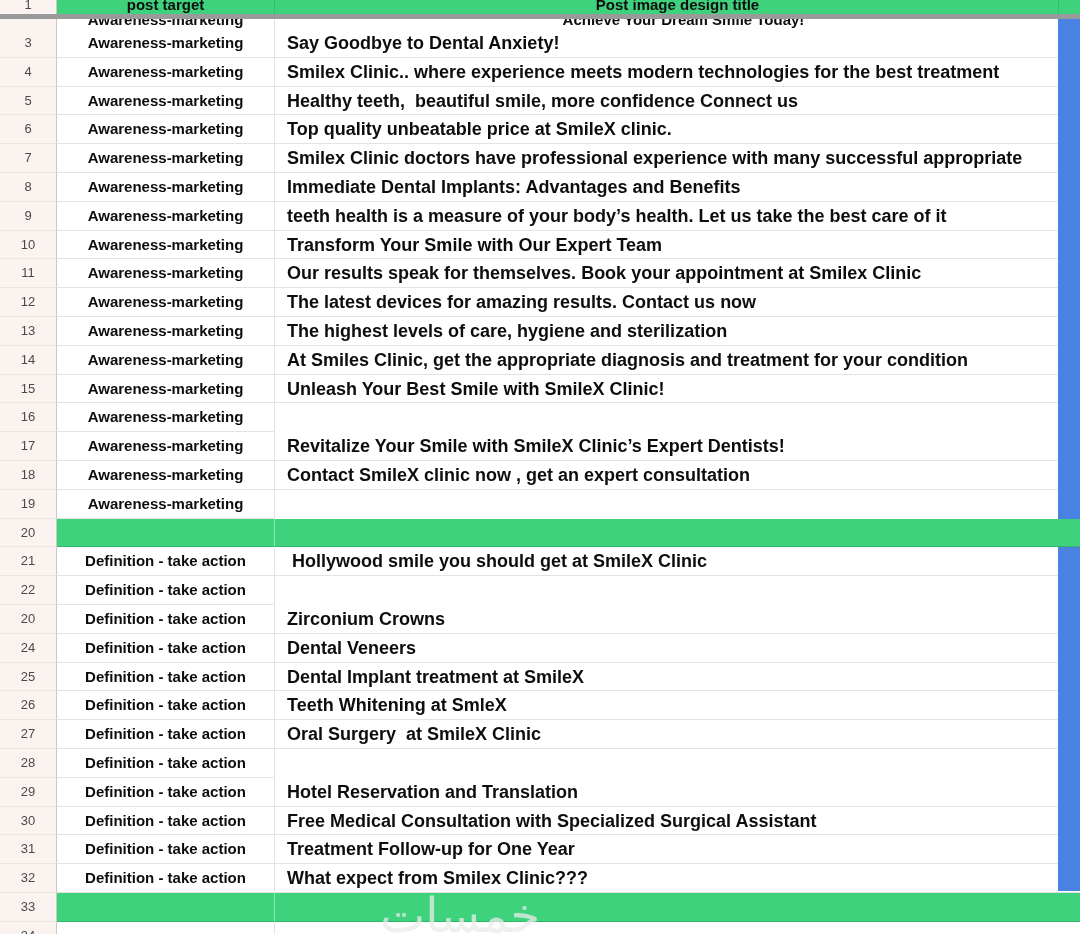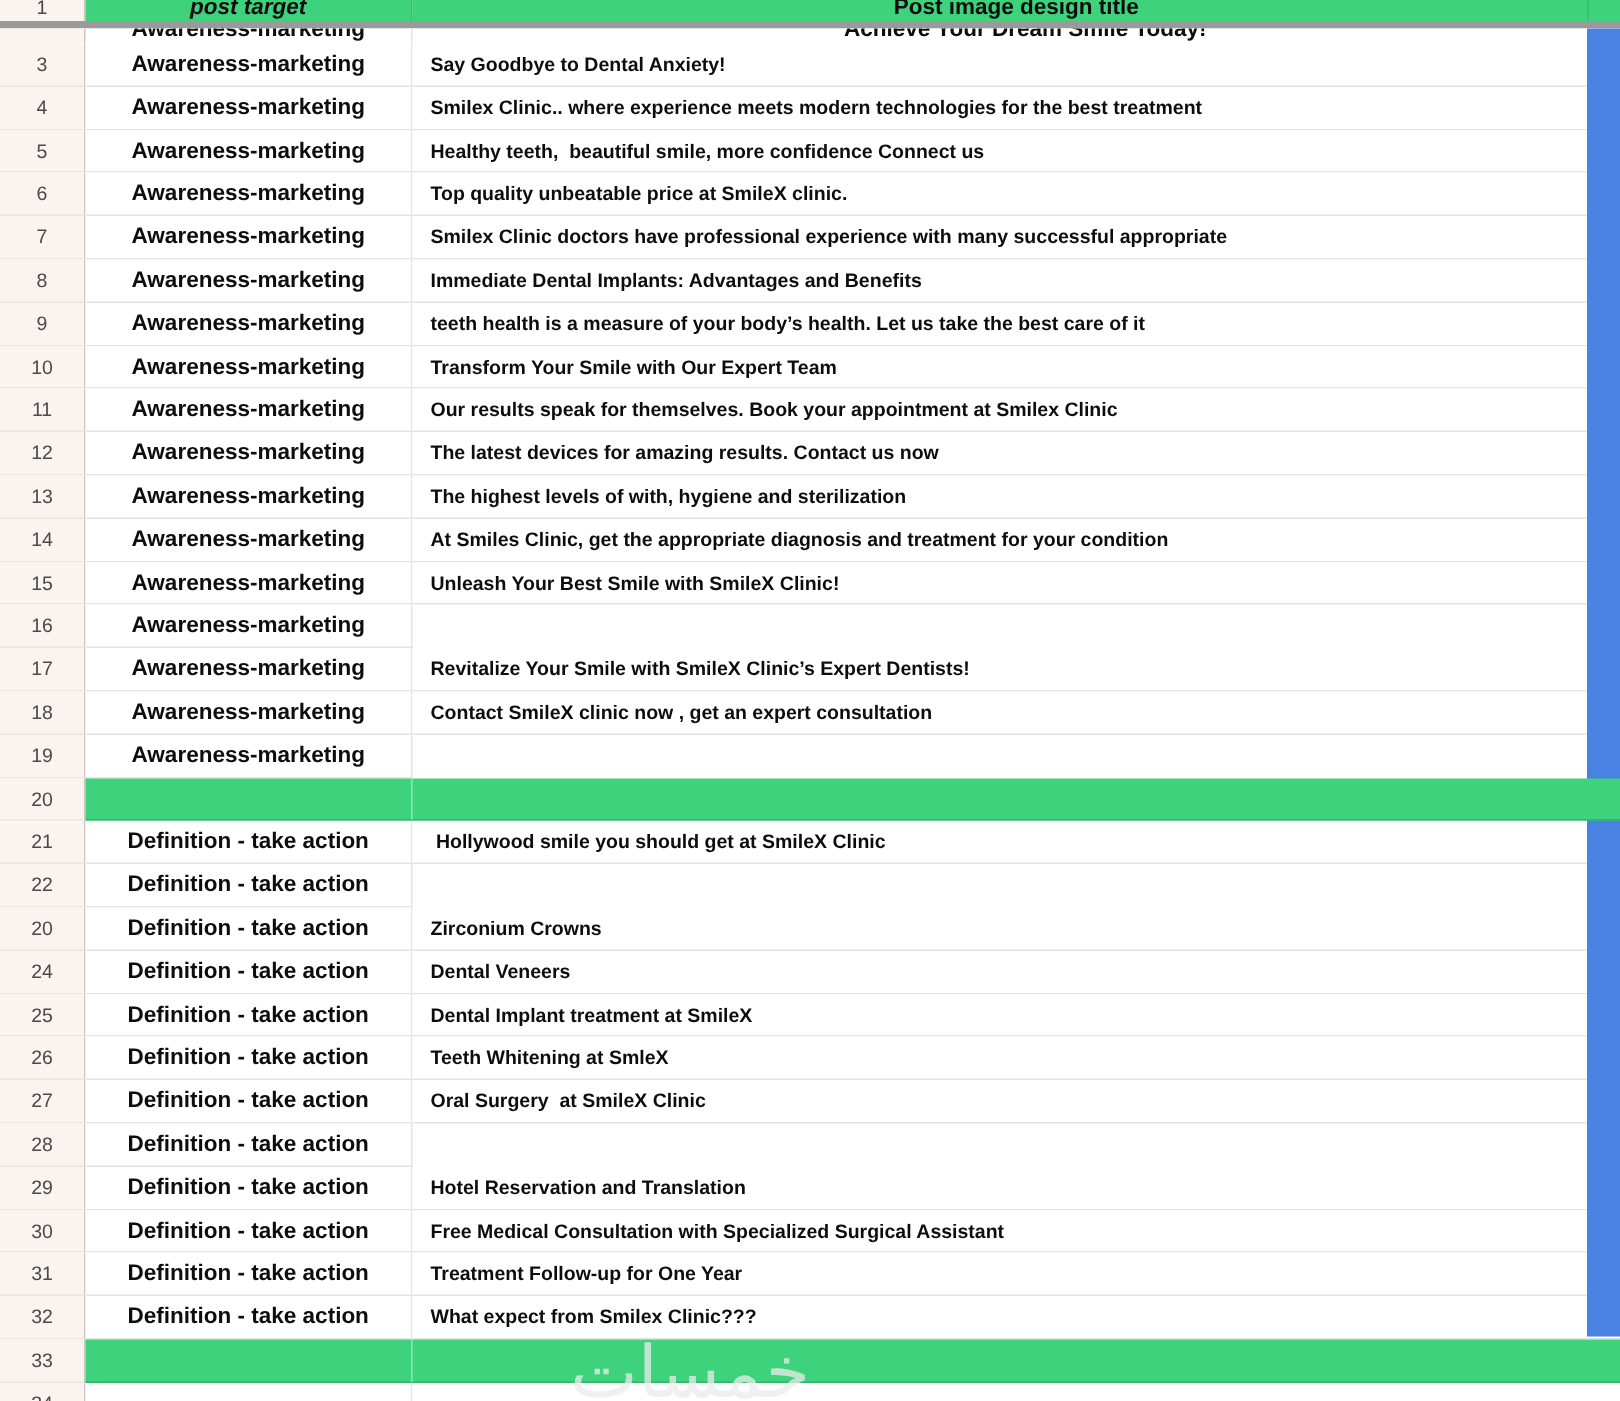--- a/index.html
+++ b/index.html
@@ -4,21 +4,21 @@
 <style>
   html,body{margin:0;padding:0;background:#fff;}
   #sheet{
     position:relative;width:1080px;height:934px;overflow:hidden;
     background:#fff;font-family:"Liberation Sans",sans-serif;
   }
   
   #header-row{position:absolute;left:0;top:0;width:1080px;height:14px;display:flex;overflow:hidden;}
   #header-row .numcell{width:57px;flex:0 0 57px;background:#fbf3f0;border-right:1px solid #cfc6c2;box-sizing:border-box;text-align:center;}
   #header-row .hcell{background:#3ed27c;box-sizing:border-box;}
-  #header-row .ha{width:218px;flex:0 0 218px;border-right:1px solid #2fbf6e;text-align:center;font-style:italic;}
+  #header-row .ha{width:218px;flex:0 0 218px;border-right:1px solid #2fbf6e;text-align:center;}
   #header-row .hb{flex:1;text-align:center;position:relative;}
   #header-row .hb .colline{position:absolute;left:783px;top:0;bottom:0;width:1px;background:#2fbf6e;}
   .clip-line{display:block;line-height:28px;font-size:15px;font-weight:bold;color:#0d0d0d;margin-top:-9px;white-space:pre;}
   .clip-num{display:block;line-height:28px;font-size:13px;color:#4a4a4a;margin-top:-9px;}
   
   #freeze-divider{position:absolute;left:0;top:14px;width:1080px;height:5px;background:#9a9a9a;}
   
   #partial-row{position:absolute;left:0;top:19px;width:1080px;height:10px;display:flex;overflow:hidden;background:#fff;}
   #partial-row .numcell{width:57px;flex:0 0 57px;background:#fbf3f0;border-right:1px solid #cfc6c2;box-sizing:border-box;}
   #partial-row .pa{width:218px;flex:0 0 218px;text-align:center;border-right:1px solid #e3e3e3;box-sizing:border-box;}
@@ -26,21 +26,21 @@
   #partial-row .clip-line{margin-top:-13px;}
   
   #rows{position:absolute;left:0;top:29px;width:1080px;}
   .row{display:flex;height:28.8px;box-sizing:border-box;}
   .row .numcell{width:57px;flex:0 0 57px;background:#fbf3f0;border-right:1px solid #cfc6c2;border-bottom:1px solid #ece4e1;
     box-sizing:border-box;text-align:center;font-size:13px;color:#4a4a4a;line-height:28px;}
   .row .ca{width:218px;flex:0 0 218px;background:#fff;border-right:1px solid #e3e3e3;border-bottom:1px solid #e3e3e3;
     box-sizing:border-box;text-align:center;font-size:15px;font-weight:bold;color:#0d0d0d;line-height:28px;
     white-space:pre;overflow:hidden;}
   .row .cb{flex:1;background:#fff;border-bottom:1px solid #e3e3e3;box-sizing:border-box;text-align:left;
-    padding-left:12px;font-size:13px;font-weight:bold;color:#0d0d0d;line-height:28px;white-space:pre;overflow:hidden;}
+    padding-left:12px;font-size:18px;font-weight:bold;color:#0d0d0d;line-height:28px;white-space:pre;overflow:hidden;}
   .row.separator{position:relative;z-index:3;}
   .row.separator .ca{background:#3ed27c;border-right:1px solid #8ae6b2;border-bottom:1px solid #31b568;}
   .row.separator .cb{background:#3ed27c;border-bottom:1px solid #31b568;}
   
   #scrollbar{position:absolute;left:1058px;top:19px;width:22px;height:872px;background:#4a82e4;z-index:2;}
   
   #watermark{position:absolute;left:380px;top:862px;width:260px;height:66px;z-index:4;
     color:rgba(235,235,235,0.75);font-size:48px;line-height:60px;text-align:left;pointer-events:none;margin-top:24px;}
 </style>
 </head>
@@ -120,21 +120,21 @@
     <div class="cb">Our results speak for themselves. Book your appointment at Smilex Clinic</div>
   </div>
       <div class="row">
     <div class="numcell">12</div>
     <div class="ca">Awareness-marketing</div>
     <div class="cb">The latest devices for amazing results. Contact us now</div>
   </div>
       <div class="row">
     <div class="numcell">13</div>
     <div class="ca">Awareness-marketing</div>
-    <div class="cb">The highest levels of with, hygiene and sterilization</div>
+    <div class="cb">The highest levels of care, hygiene and sterilization</div>
   </div>
       <div class="row">
     <div class="numcell">14</div>
     <div class="ca">Awareness-marketing</div>
     <div class="cb">At Smiles Clinic, get the appropriate diagnosis and treatment for your condition</div>
   </div>
       <div class="row">
     <div class="numcell">15</div>
     <div class="ca">Awareness-marketing</div>
     <div class="cb">Unleash Your Best Smile with SmileX Clinic!</div>

